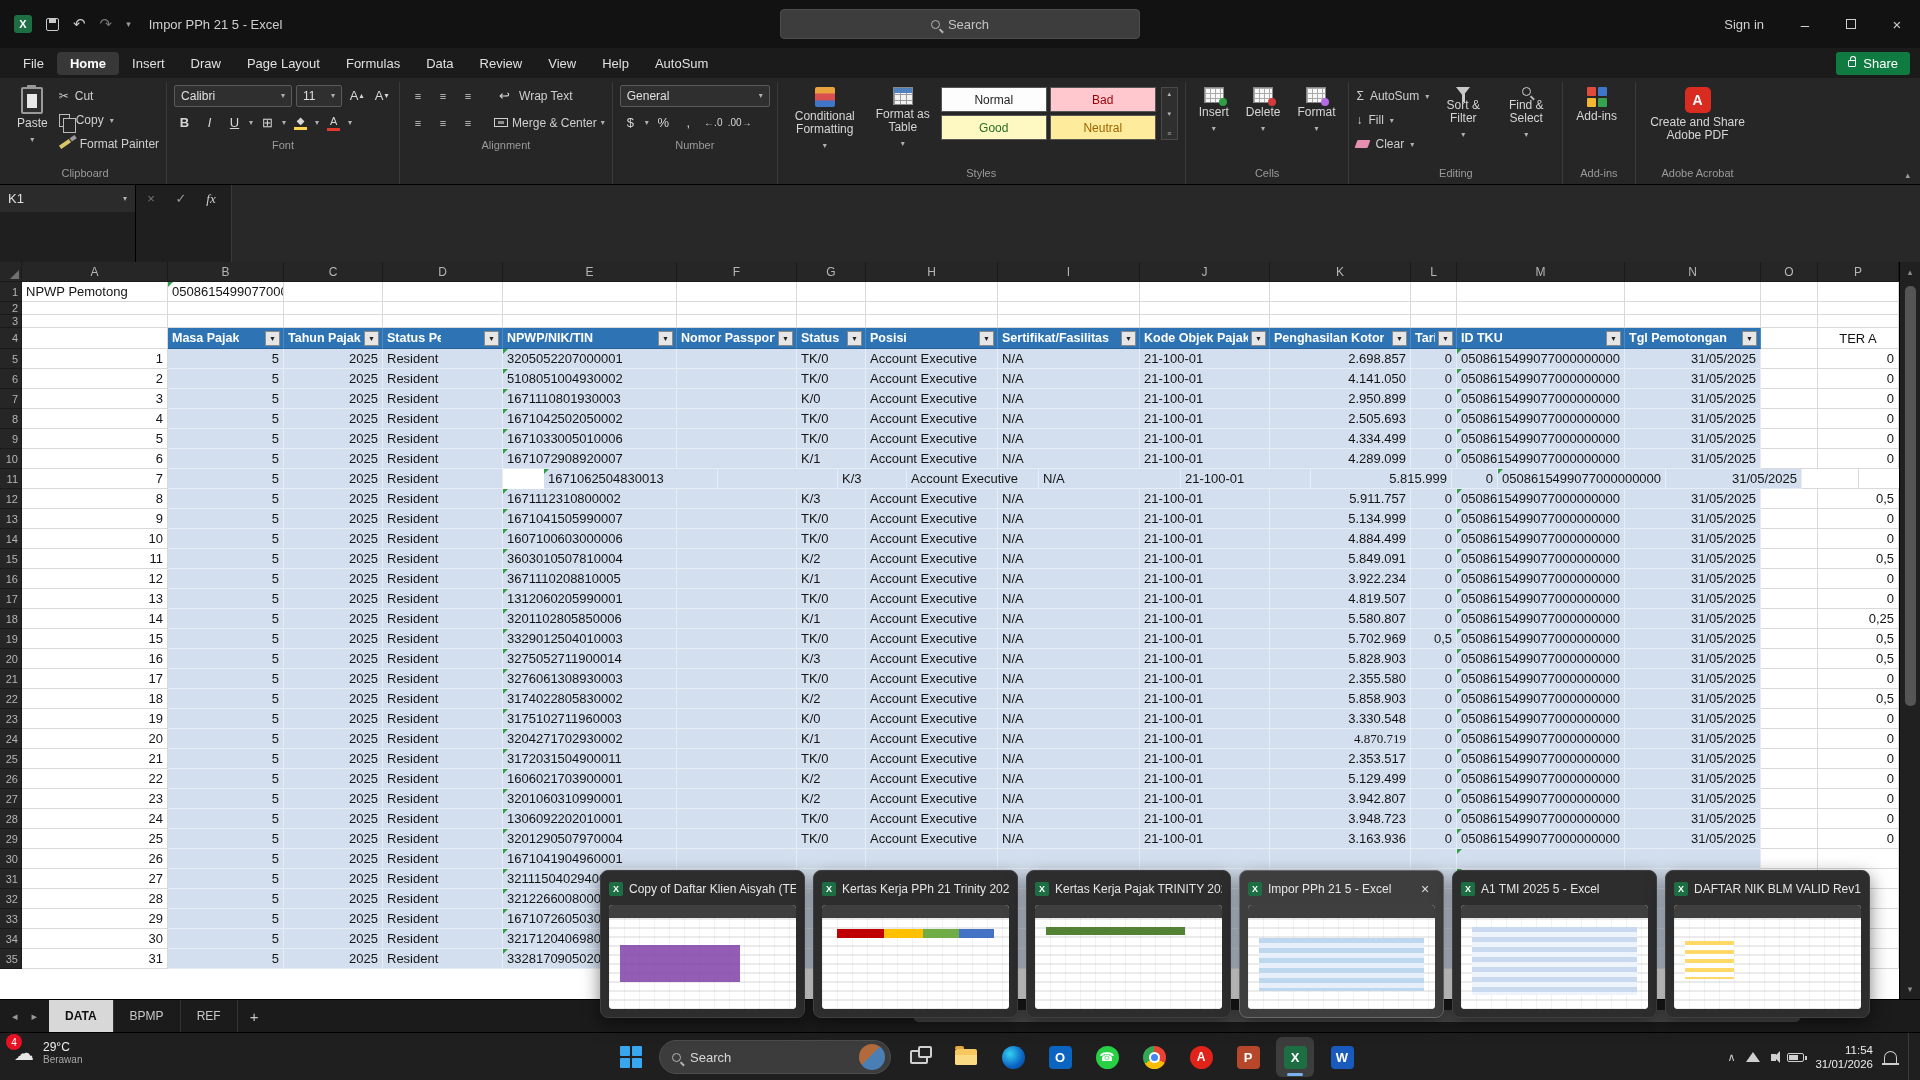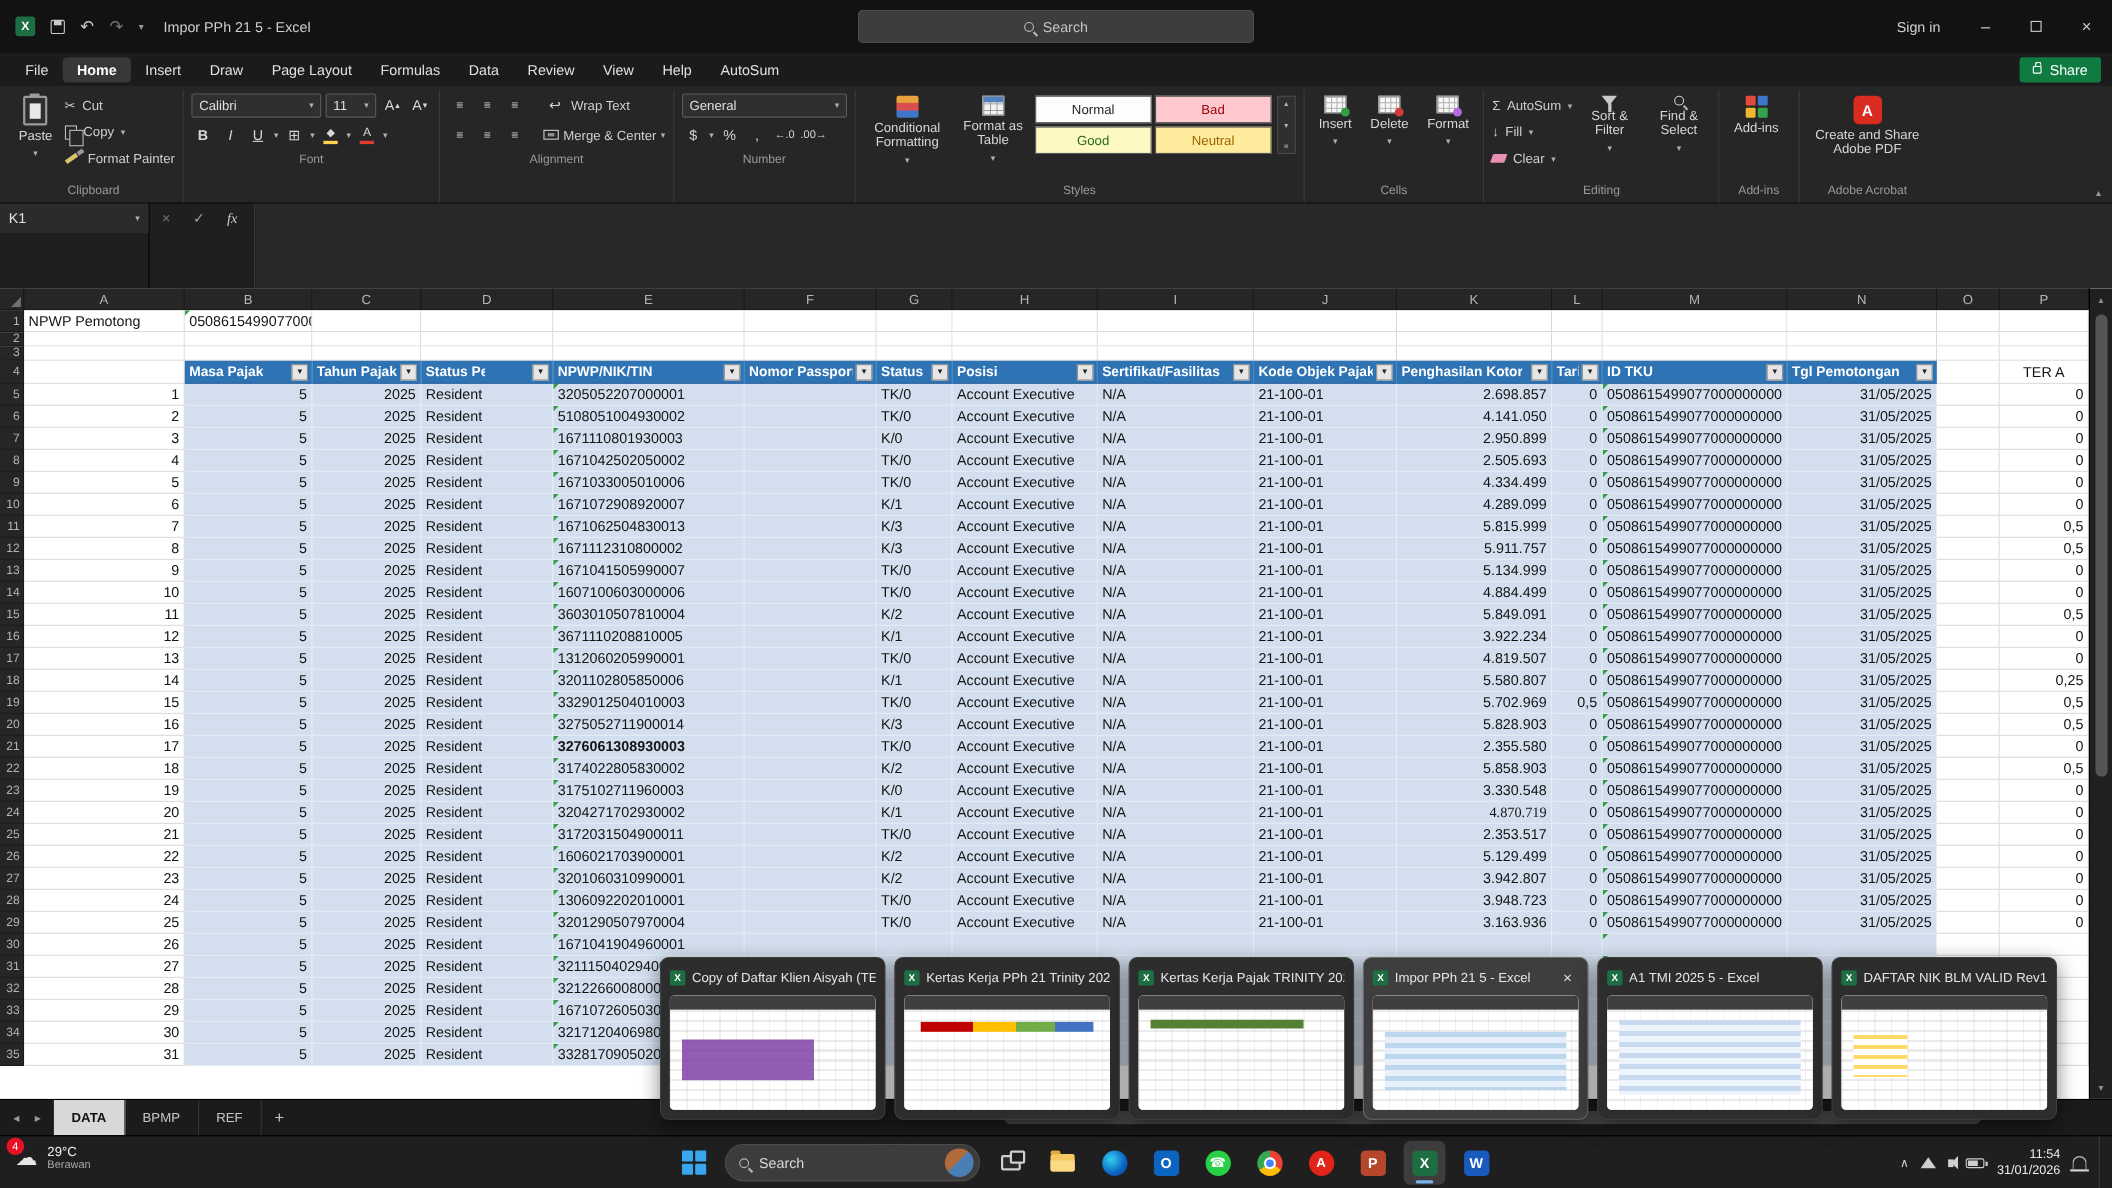--- a/index.html
+++ b/index.html
@@ -724,21 +724,21 @@
           <div class="c b num" style="width: 136px;">31/05/2025</div>
           <div class="c" style="width: 57px;"></div>
           <div class="c num" style="width: 81px;">0</div>
         </div>
         <div class="grow" style="height: 20px;">
           <div class="rh">11</div>
           <div class="c num" style="width: 146px;">7</div>
           <div class="c b num" style="width: 116px;">5</div>
           <div class="c b num" style="width: 99px;">2025</div>
           <div class="c b" style="width: 120px;">Resident</div>
-          <div class="c b tri" style="width: 174px;">1671062504830013</div>
+          <div class="c b tri" style="width: 174px; margin-left: 41px;">1671062504830013</div>
           <div class="c b" style="width: 120px;"></div>
           <div class="c b" style="width: 69px;">K/3</div>
           <div class="c b" style="width: 132px;">Account Executive</div>
           <div class="c b" style="width: 142px;">N/A</div>
           <div class="c b" style="width: 130px;">21-100-01</div>
           <div class="c b num" style="width: 141px;">5.815.999</div>
           <div class="c b num" style="width: 46px;">0</div>
           <div class="c b tri" style="width: 168px;">0508615499077000000000</div>
           <div class="c b num" style="width: 136px;">31/05/2025</div>
           <div class="c" style="width: 57px;"></div>
@@ -914,21 +914,21 @@
           <div class="c b num" style="width: 136px;">31/05/2025</div>
           <div class="c" style="width: 57px;"></div>
           <div class="c num" style="width: 81px;">0,5</div>
         </div>
         <div class="grow" style="height: 20px;">
           <div class="rh">21</div>
           <div class="c num" style="width: 146px;">17</div>
           <div class="c b num" style="width: 116px;">5</div>
           <div class="c b num" style="width: 99px;">2025</div>
           <div class="c b" style="width: 120px;">Resident</div>
-          <div class="c b tri" style="width: 174px; font-weight: bold;">3276061308930003</div>
+          <div class="c b tri" style="width: 174px;">3276061308930003</div>
           <div class="c b" style="width: 120px;"></div>
           <div class="c b" style="width: 69px;">TK/0</div>
           <div class="c b" style="width: 132px;">Account Executive</div>
           <div class="c b" style="width: 142px;">N/A</div>
           <div class="c b" style="width: 130px;">21-100-01</div>
           <div class="c b num" style="width: 141px;">2.355.580</div>
           <div class="c b num" style="width: 46px;">0</div>
           <div class="c b tri" style="width: 168px;">0508615499077000000000</div>
           <div class="c b num" style="width: 136px;">31/05/2025</div>
           <div class="c" style="width: 57px;"></div>

